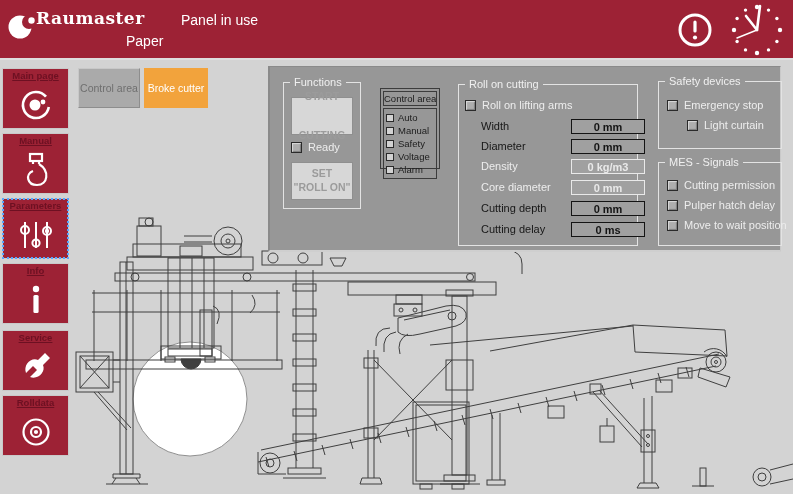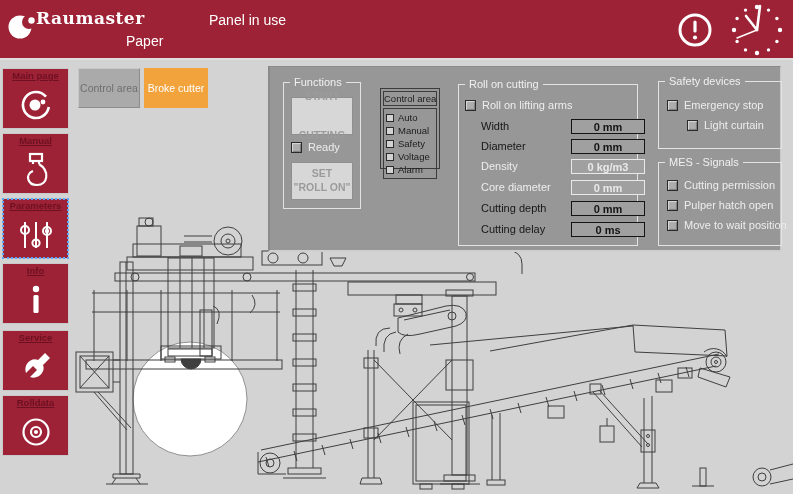--- a/index.html
+++ b/index.html
@@ -6,21 +6,21 @@
   body{width:793px;height:494px;position:relative;overflow:hidden;
        font-family:"Liberation Sans",sans-serif;background:#d3d3d3;
        -webkit-font-smoothing:antialiased;}
   .abs{position:absolute;}
 
   
   #header{left:0;top:0;width:793px;height:58px;background:#9d2235;}
   #brand{left:36px;top:8px;color:#fff;font-family:"DejaVu Serif",serif;
          font-weight:bold;font-size:17px;letter-spacing:.5px;}
   #brand-sub{left:126px;top:33px;color:#fff;font-size:14px;}
-  #status-text{left:181px;top:12px;color:#fff;font-size:14px;margin-left:28px;}
+  #status-text{left:181px;top:12px;color:#fff;font-size:14px;}
   #header-divider{left:0;top:58px;width:793px;height:2px;background:#dedede;}
 
   
   .side-btn{left:2px;width:67px;height:61px;background:#9d2235;
             border:1px solid #c9c9c9;box-sizing:border-box;cursor:pointer;
             display:flex;flex-direction:column;align-items:center;}
   .side-btn.selected{outline:2px dotted #58a6ff;outline-offset:-2px;}
   .side-label{font-size:9.5px;font-weight:bold;color:#6d1022;
               text-decoration:underline;margin-top:1px;white-space:nowrap;}
   .side-icon{flex:1;display:flex;align-items:center;justify-content:center;}
@@ -419,21 +419,21 @@
   </div>
 
   <div class="group" style="left:388px;top:95px;width:122px;height:82px;">
     <span class="group-title">MES - Signals</span>
     <div class="chk-row" style="left:8px;top:16px;">
       <span class="chk"></span>
       <span class="lbl-light">Cutting permission</span>
     </div>
     <div class="chk-row" style="left:8px;top:36px;">
       <span class="chk"></span>
-      <span class="lbl-light">Pulper hatch open</span>
+      <span class="lbl-light">Pulper hatch delay</span>
     </div>
     <div class="chk-row" style="left:8px;top:56px;">
       <span class="chk"></span>
       <span class="lbl-light">Move to wait position</span>
     </div>
   </div>
 
 </div>
 
 </body></html>

